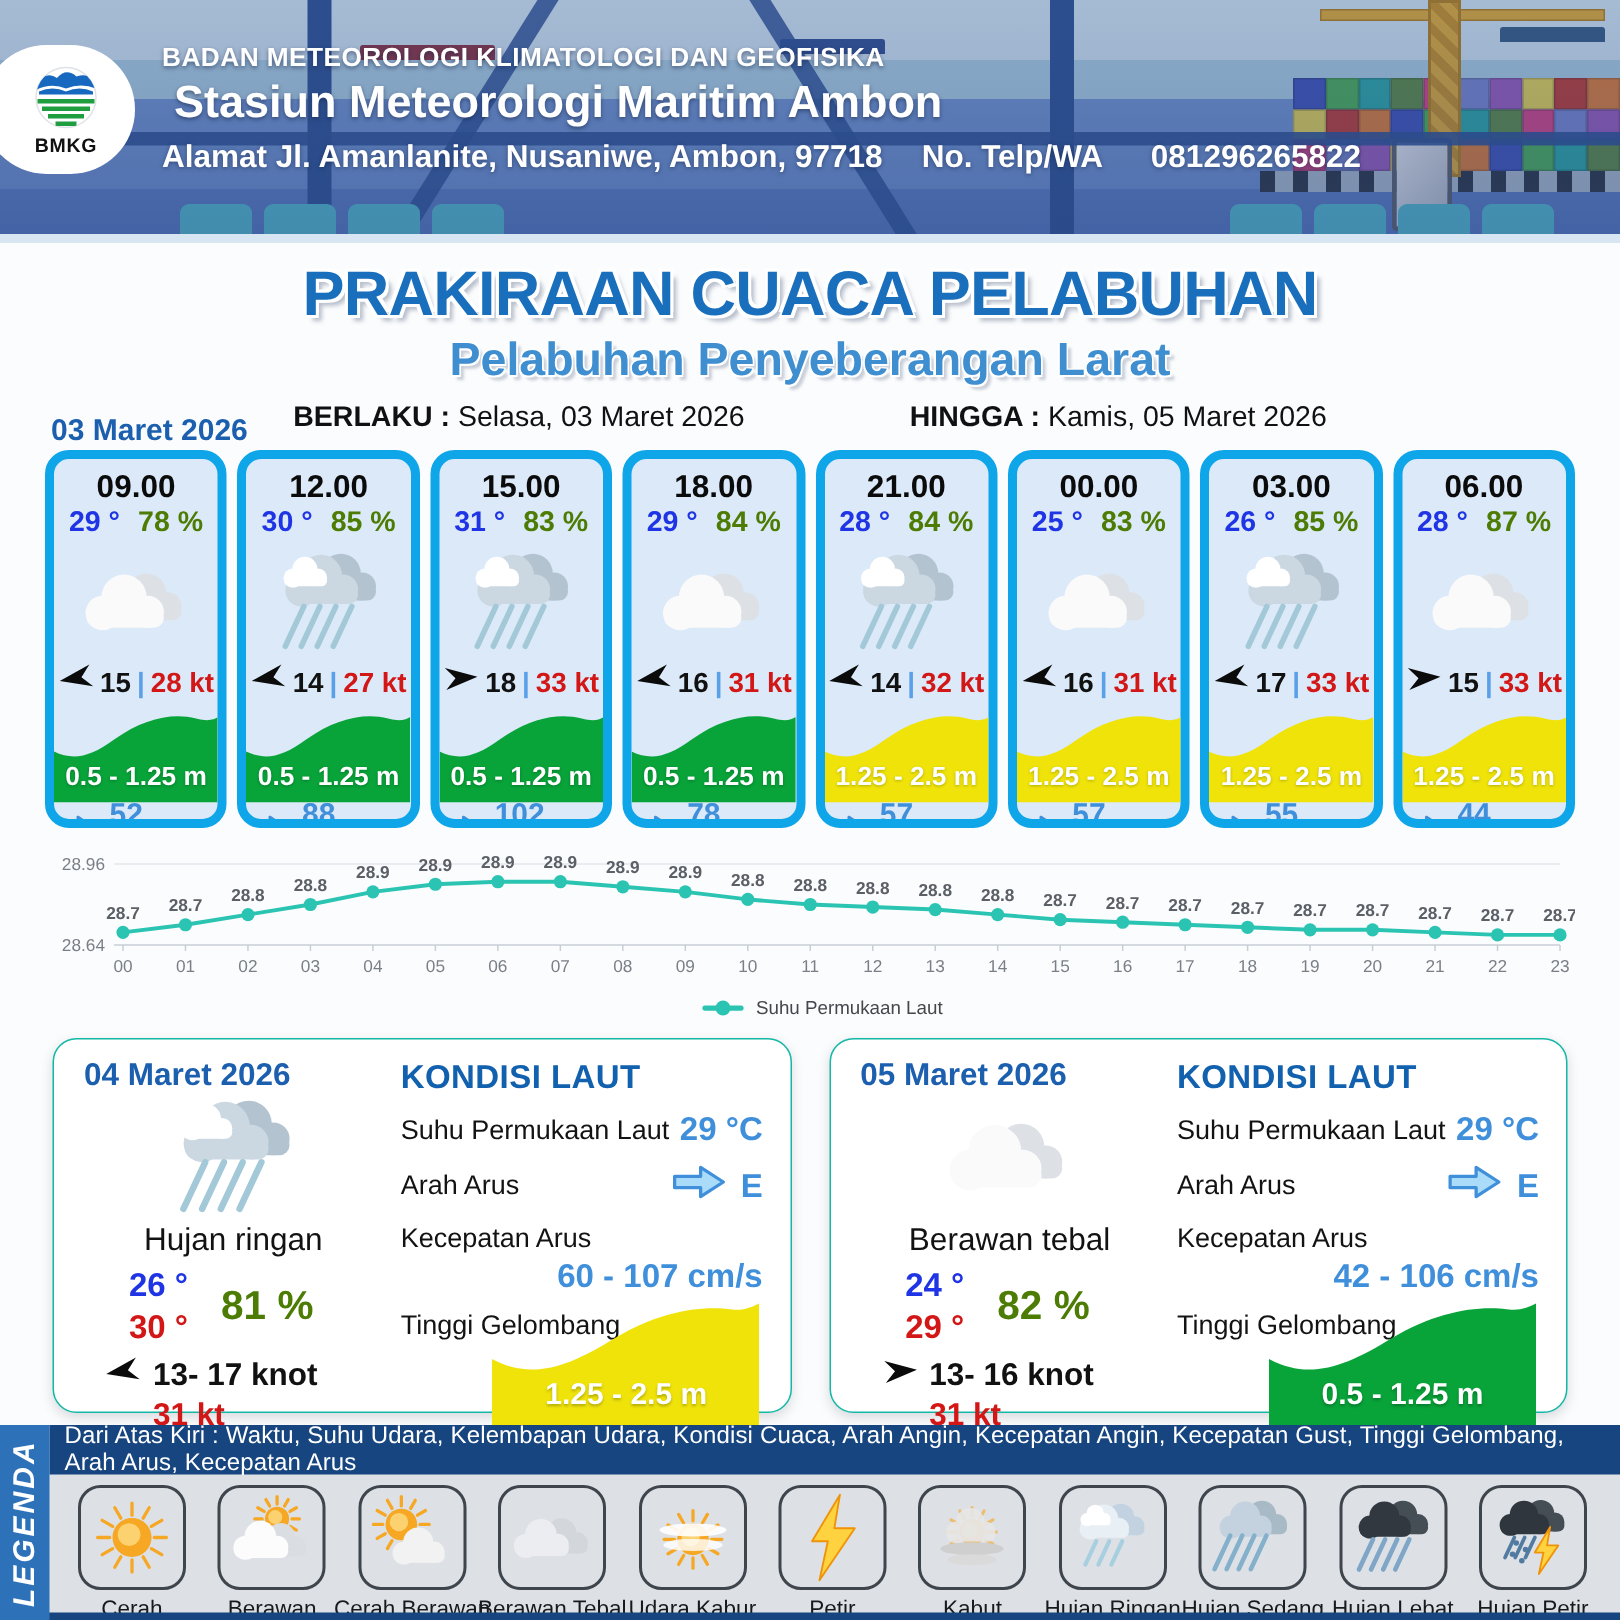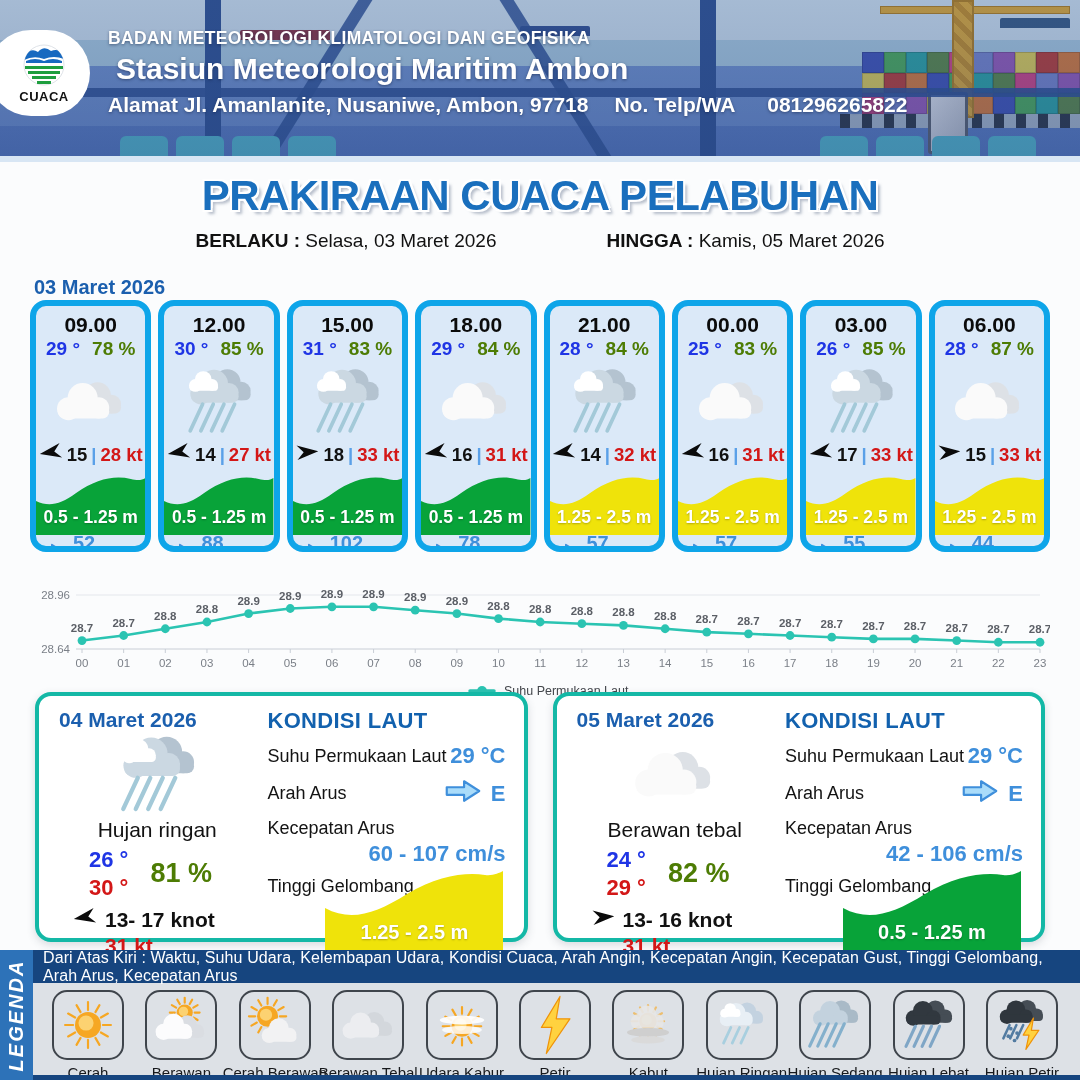--- a/index.html
+++ b/index.html
@@ -64,25 +64,25 @@
   .fc-wind .gust { color:#d31717; }
   .warrow { width:24px; height:20px; }
   .warrow.left  { transform:scaleX(-1) rotate(10deg); }
   .warrow.right { transform:rotate(-4deg); }
   .wave-band { position:relative; height:64px; flex:none; }
   .wave-band svg { position:absolute; inset:0; width:100%; height:100%; }
   .wave-label { position:absolute; bottom:7px; left:0; right:0; text-align:center; font-size:17.5px; font-weight:bold; color:#fff; text-shadow:0 1px 2px rgba(0,0,0,.25); }
   .fc-current { height:40px; display:flex; align-items:center; justify-content:center; gap:7px; font-size:20px; font-weight:bold; color:#3f8fdb; }
 
   
-  .chart-wrap { position:absolute; top:575px; left:30px; width:1020px; height:132px; }
+  .chart-wrap { position:absolute; top:556px; left:30px; width:1020px; height:132px; }
 
   
   .day-cards { position:absolute; top:692px; left:35px; width:1010px; height:250px; display:flex; gap:25px; }
-  .dcard { flex:1; background:#fff; border:4px solid #14b8a6; border-radius:16px; box-shadow:0 3px 8px rgba(60,70,90,.18);
+  .dcard { flex:1; background:#fff; border:1px solid #14b8a6; border-radius:16px; box-shadow:0 3px 8px rgba(60,70,90,.18);
            padding:12px 18px 12px 20px; display:grid; grid-template-columns:44% 56%; }
   .dc-left { display:flex; flex-direction:column; }
   .dc-date { font-size:21px; font-weight:bold; color:#1b5fae; }
   .dc-icon { height:96px; display:flex; justify-content:center; margin-top:-6px; }
   .dc-cond { text-align:center; font-size:21px; color:#121212; margin-top:-4px; }
   .dc-temps { display:flex; align-items:center; gap:22px; margin:4px 0 2px 30px; }
   .dc-tcol { display:flex; flex-direction:column; line-height:1.25; }
   .dc-tmin { color:#1f35e5; font-size:22px; font-weight:bold; }
   .dc-tmax { color:#d31717; font-size:22px; font-weight:bold; }
   .dc-hum  { color:#4d7c04; font-size:27px; font-weight:bold; }
@@ -190,35 +190,36 @@
         <circle cx="23" cy="23" r="20" fill="#fff" stroke="#dfe3e8"></circle>
         <g clip-path="url(#logoclip)">
           <path d="M3,14 Q10,5 17,10 Q23,3 30,9 Q38,6 43,13 L43,17 Q33,13 23,17 Q13,13 3,18 Z" fill="#1769c0"></path>
           <path d="M5,19 Q14,15 23,19 Q32,15 41,19 L41,21 L5,21 Z" fill="#1769c0"></path>
           <rect x="4" y="24" width="38" height="3" fill="#1e9e3e"></rect>
           <rect x="7" y="29" width="32" height="3" fill="#1e9e3e"></rect>
           <rect x="11" y="34" width="24" height="3" fill="#1e9e3e"></rect>
           <rect x="16" y="39" width="14" height="3" fill="#1e9e3e"></rect>
         </g>
       </svg>
-      <div class="logo-text">CUACA</div>
+      <div class="logo-text">BMKG</div>
     </div>
 
     <div class="hd-texts">
       <div class="hd-agency">BADAN METEOROLOGI KLIMATOLOGI DAN GEOFISIKA</div>
       <div class="hd-station">Stasiun Meteorologi Maritim Ambon</div>
       <div class="hd-address">
         <span>Alamat Jl. Amanlanite, Nusaniwe, Ambon, 97718</span><span>No. Telp/WA</span> <span class="phone">081296265822</span>
       </div>
     </div>
     <div class="hd-bottom"></div>
   </div>
 
   <div class="title-block">
     <div class="main-title">PRAKIRAAN CUACA PELABUHAN</div>
+    <div class="sub-title">Pelabuhan Penyeberangan Larat</div>
     <div class="validity">
       <div><b>BERLAKU :</b> <span>Selasa, 03 Maret 2026</span></div>
       <div><b>HINGGA :</b> <span>Kamis, 05 Maret 2026</span></div>
     </div>
   </div>
 
   <div class="day-date">03 Maret 2026</div>
   <div class="cards-row" id="cards-row">
       <article class="fcard">
       <div class="fc-time">09.00</div>

